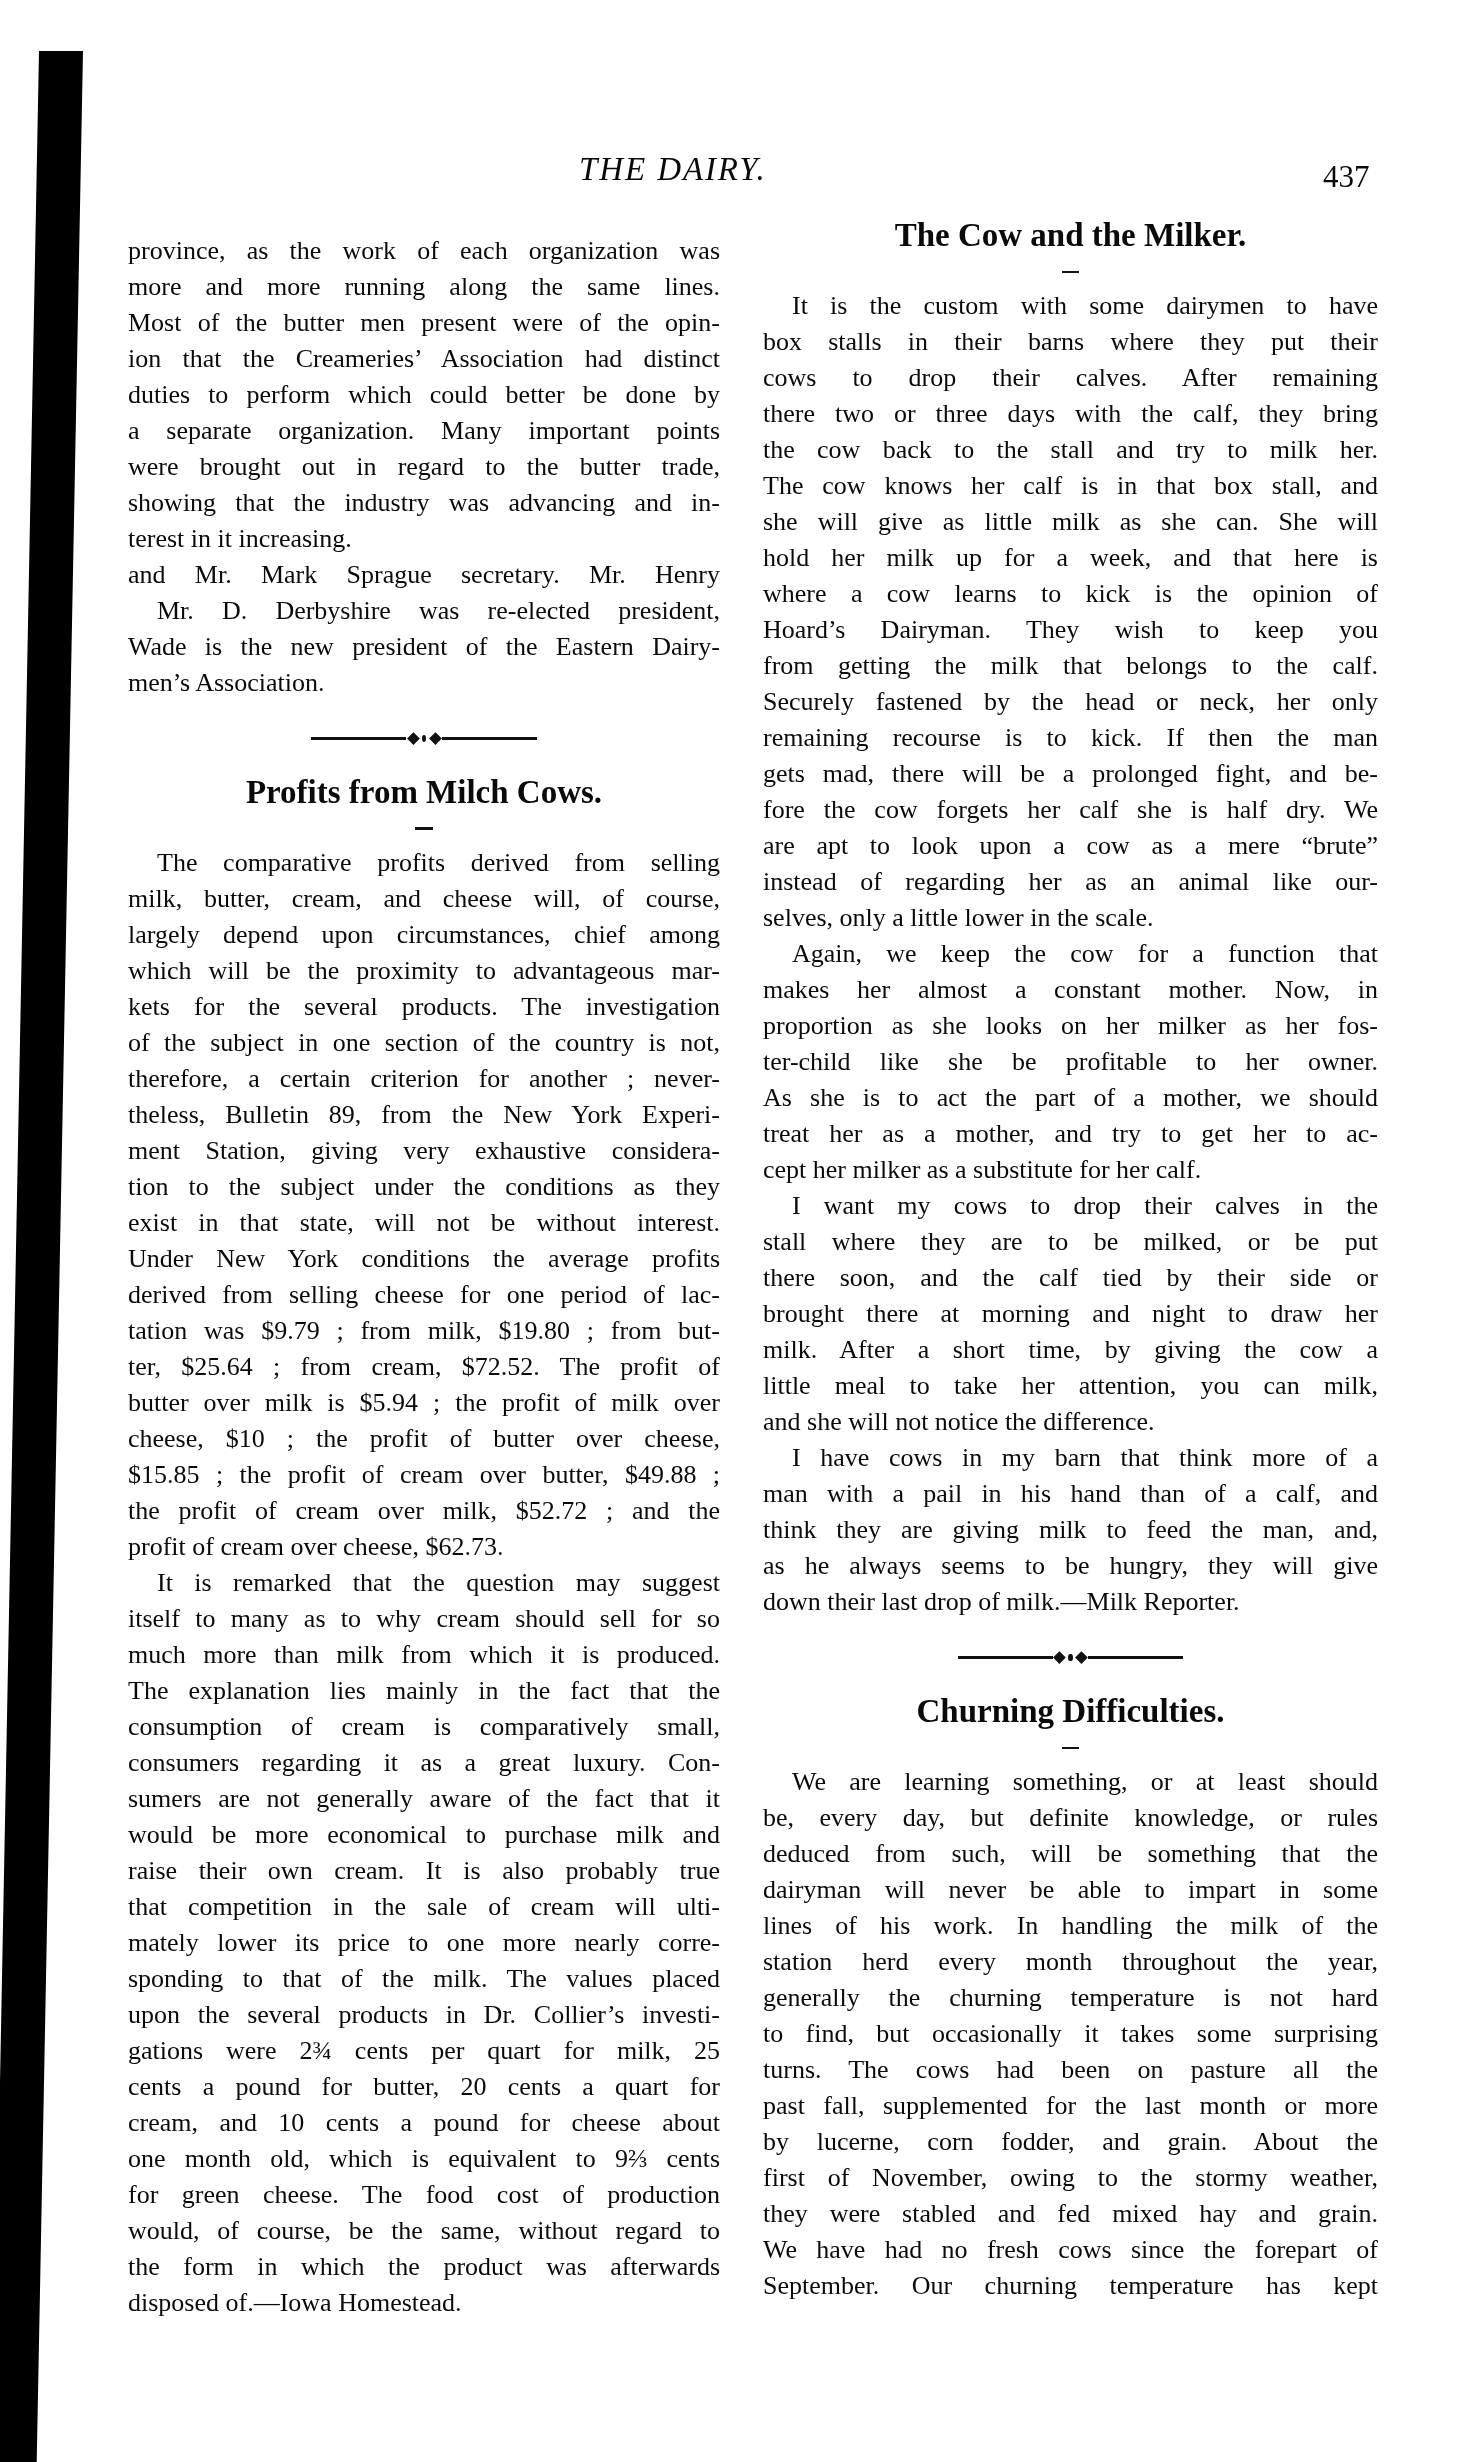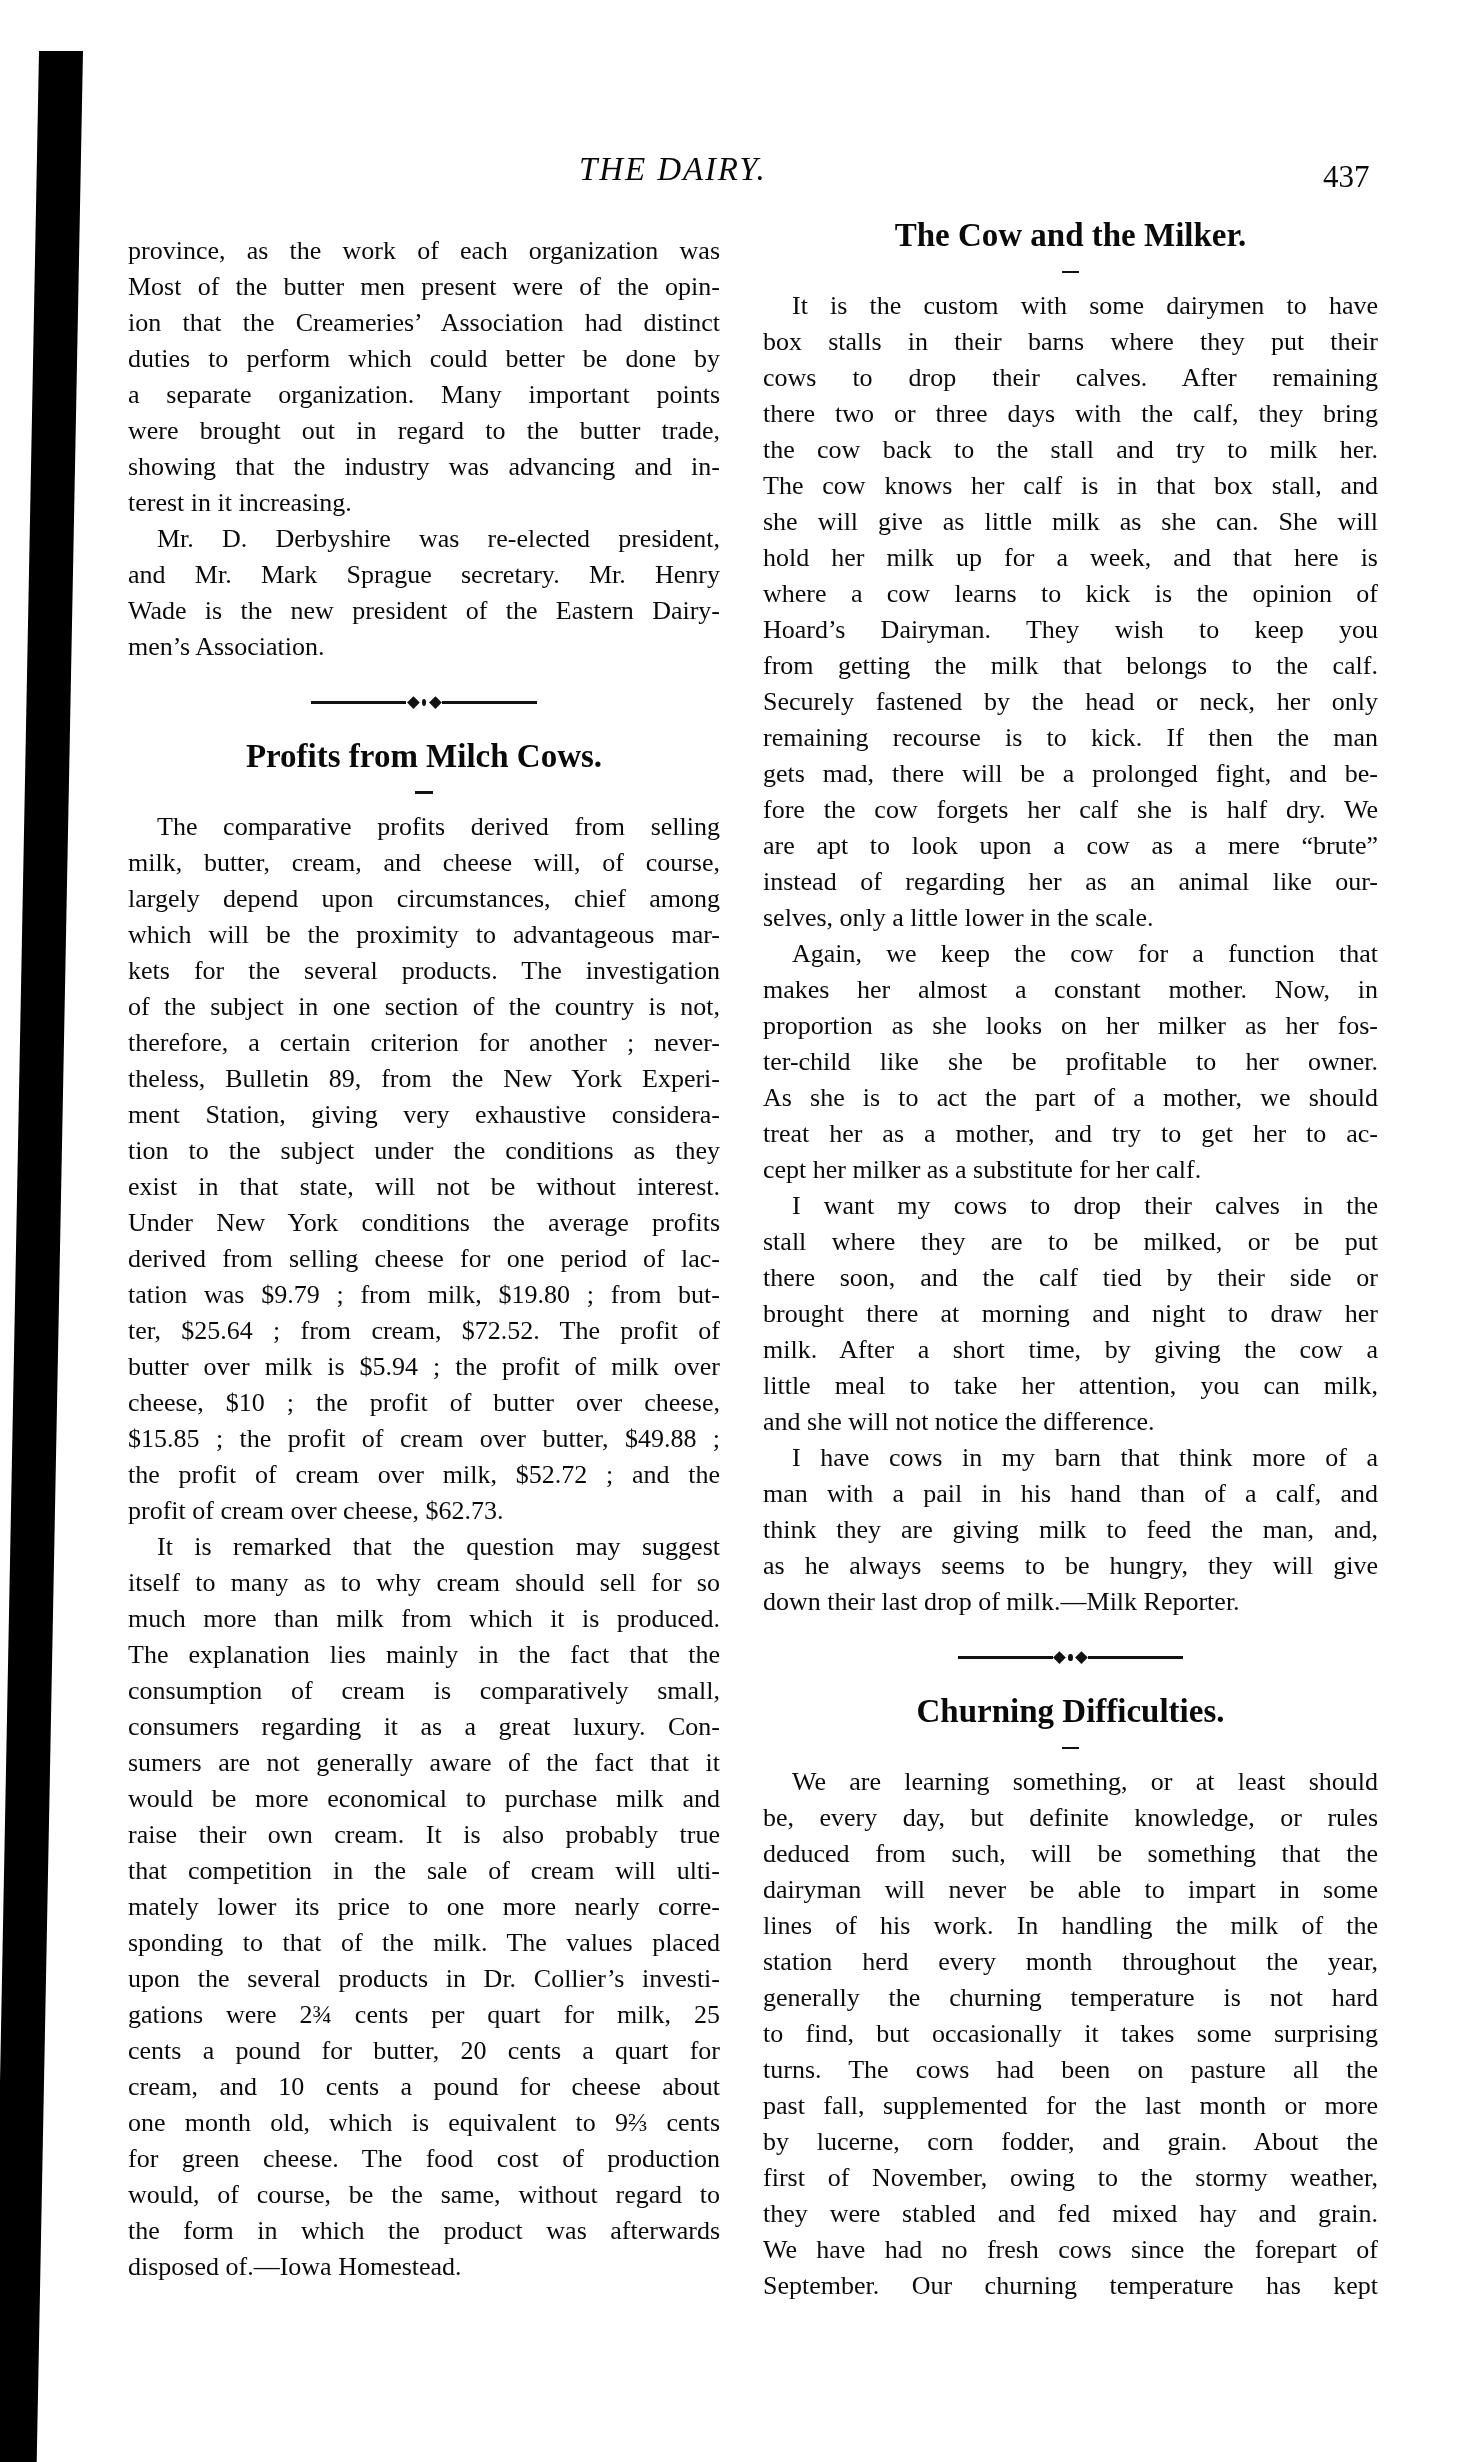--- a/index.html
+++ b/index.html
@@ -33,31 +33,32 @@
 <div class="binding-strip"></div>
 
 <div class="running-head">
   <span class="running-title">THE DAIRY.</span>
   <span class="page-number">437</span>
 </div>
 
 <div class="column col-left">
   <div id="lc-p1">
       <span class="line">province, as the work of each organization was</span>
+      <span class="line">more and more running along the same lines.</span>
       <span class="line">Most of the butter men present were of the opin-</span>
       <span class="line">ion that the Creameries’ Association had distinct</span>
       <span class="line">duties to perform which could better be done by</span>
       <span class="line">a separate organization. Many important points</span>
       <span class="line">were brought out in regard to the butter trade,</span>
       <span class="line">showing that the industry was advancing and in-</span>
       <span class="line last">terest in it increasing.</span>
     </div>
   <div id="lc-p2">
+      <span class="line">and Mr. Mark Sprague secretary. Mr. Henry</span>
       <span class="line indent">Mr. D. Derbyshire was re-elected president,</span>
-      <span class="line">and Mr. Mark Sprague secretary. Mr. Henry</span>
       <span class="line">Wade is the new president of the Eastern Dairy-</span>
       <span class="line last">men’s Association.</span>
     </div>
 
   <div class="ornament">
     <span class="bar"></span>
     <span class="diamond"></span>
     <span class="dot"></span>
     <span class="diamond"></span>
     <span class="bar"></span>

